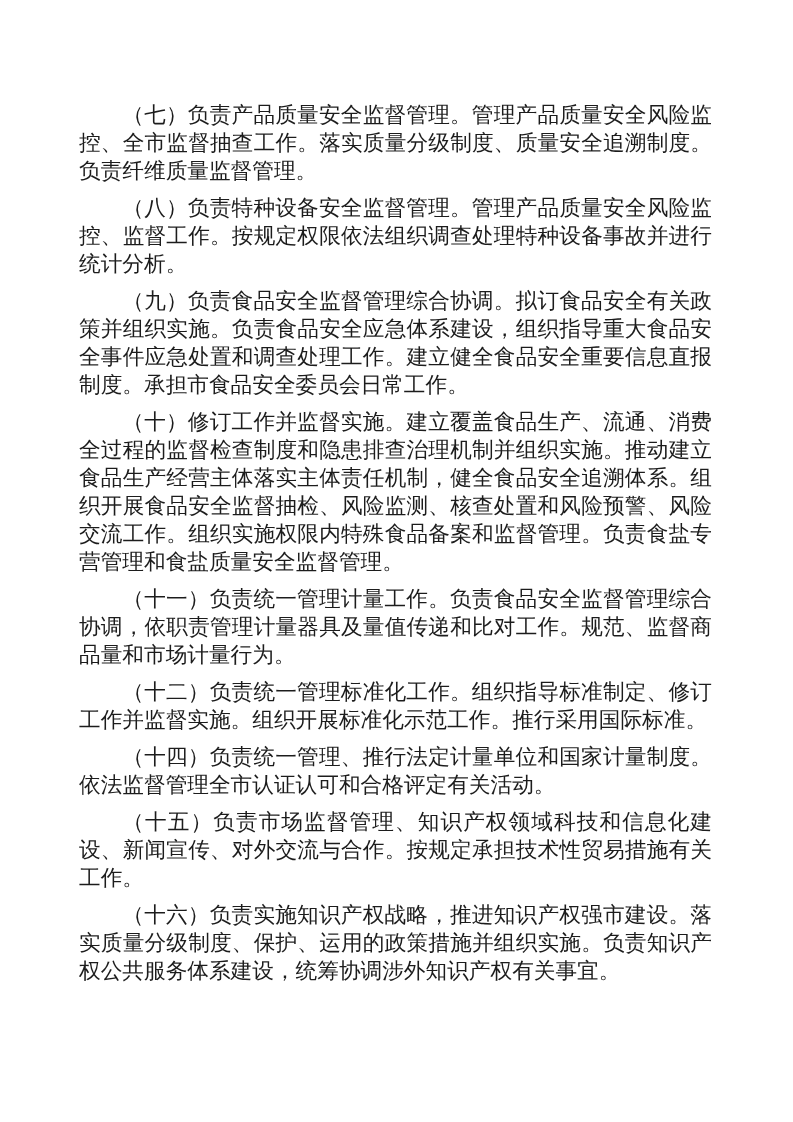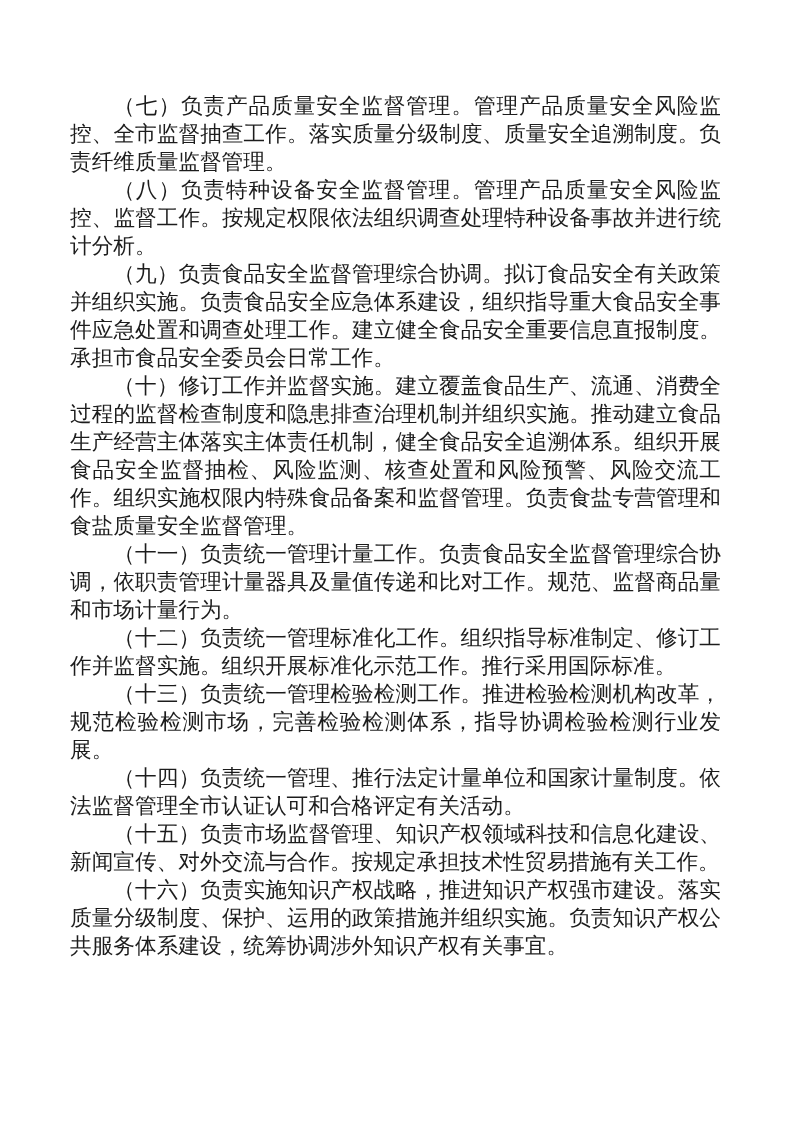--- a/index.html
+++ b/index.html
@@ -23,34 +23,33 @@
     color: #1c1c1c;
     font-size: 21.66px;
     line-height: 28px;
     text-align: justify;
     text-justify: inter-character;
     word-break: break-all;
     line-break: anything;
     letter-spacing: 0;
   }
   .page-content p {
-    margin: 0;
+    margin: 9px;
     padding: 0;
     text-indent: 2em;
   }
 </style>
 </head>
 <body>
 
 <div class="page">
   <main class="page-content">
     <p>（七）负责产品质量安全监督管理。管理产品质量安全风险监控、全市监督抽查工作。落实质量分级制度、质量安全追溯制度。负责纤维质量监督管理。</p>
     <p>（八）负责特种设备安全监督管理。管理产品质量安全风险监控、监督工作。按规定权限依法组织调查处理特种设备事故并进行统计分析。</p>
     <p>（九）负责食品安全监督管理综合协调。拟订食品安全有关政策并组织实施。负责食品安全应急体系建设，组织指导重大食品安全事件应急处置和调查处理工作。建立健全食品安全重要信息直报制度。承担市食品安全委员会日常工作。</p>
     <p>（十）修订工作并监督实施。建立覆盖食品生产、流通、消费全过程的监督检查制度和隐患排查治理机制并组织实施。推动建立食品生产经营主体落实主体责任机制，健全食品安全追溯体系。组织开展食品安全监督抽检、风险监测、核查处置和风险预警、风险交流工作。组织实施权限内特殊食品备案和监督管理。负责食盐专营管理和食盐质量安全监督管理。</p>
     <p>（十一）负责统一管理计量工作。负责食品安全监督管理综合协调，依职责管理计量器具及量值传递和比对工作。规范、监督商品量和市场计量行为。</p>
     <p>（十二）负责统一管理标准化工作。组织指导标准制定、修订工作并监督实施。组织开展标准化示范工作。推行采用国际标准。</p>
-    <p>（十三）负责统一管理检验检测工作。推进检验检测机构改革，规范检验检测市场，完善检验检测体系，指导协调检验检测行业发展。</p>
     <p>（十四）负责统一管理、推行法定计量单位和国家计量制度。依法监督管理全市认证认可和合格评定有关活动。</p>
     <p>（十五）负责市场监督管理、知识产权领域科技和信息化建设、新闻宣传、对外交流与合作。按规定承担技术性贸易措施有关工作。</p>
     <p>（十六）负责实施知识产权战略，推进知识产权强市建设。落实质量分级制度、保护、运用的政策措施并组织实施。负责知识产权公共服务体系建设，统筹协调涉外知识产权有关事宜。</p>
   </main>
 </div>
 
 </body></html>

